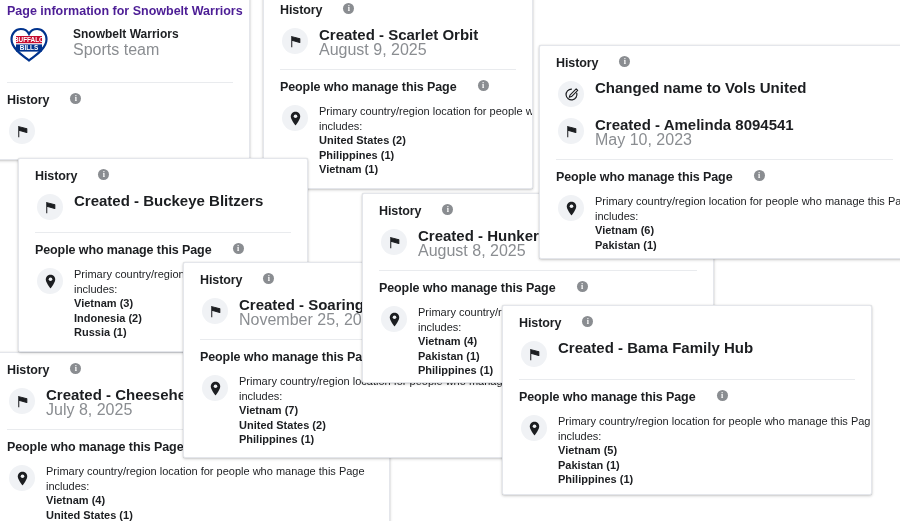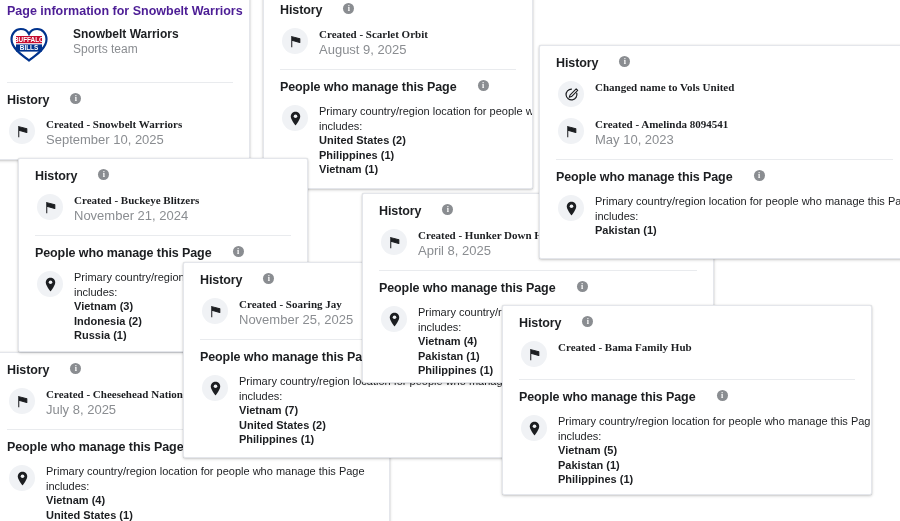--- a/index.html
+++ b/index.html
@@ -50,36 +50,36 @@
   .row{display:flex;align-items:flex-start;gap:11px;padding:2px 0 0 2px;}
   .av{
     width:26px;height:26px;border-radius:50%;
     background:#f0f2f5;flex:none;
     display:flex;align-items:center;justify-content:center;
     margin-top:1px;
   }
   .av svg{display:block;}
   .row-txt{min-width:0;}
   .row-main{
-    font-size:11px;font-weight:bold;color:#1c1e21;
-    white-space:nowrap;line-height:15px;font-family:Liberation Serif, serif;
+    font-size:15px;font-weight:bold;color:#1c1e21;
+    white-space:nowrap;line-height:15px;
   }
   .row-sub{
-    font-size:13px;color:#8a8d91;white-space:nowrap;line-height:15px;
+    font-size:16px;color:#8a8d91;white-space:nowrap;line-height:15px;
   }
   .loc-line{
     font-size:11px;color:#1c1e21;line-height:14.5px;white-space:nowrap;
   }
   .loc-line.b{font-weight:bold;}
 
   
   .pi-head{padding:11px 16px 10px 16px;}
   .pi-ident{display:flex;gap:24px;padding:8px 0 10px 2px;}
   .pi-name{font-size:12px;font-weight:bold;color:#1c1e21;line-height:16px;white-space:nowrap;}
-  .pi-cat{font-size:12px;color:#8a8d91;line-height:15px;white-space:nowrap;}
+  .pi-cat{font-size:16px;color:#8a8d91;line-height:15px;white-space:nowrap;}
 
   
   .logo{width:40px;height:36px;flex:none;position:relative;}
   .logo svg{display:block;}
 </style>
 </head>
 <body>
 
 <div id="stage">
 
@@ -151,24 +151,20 @@
       <div class="sec-title">
         <span>History</span>
         <span class="info-icon">i</span>
       </div>
       <div class="row">
         <span class="av">
           <svg width="15" height="15" viewBox="0 0 16 16">
               <path d="M4 2.2 L4 14 M4.2 2.8 L12.6 5.1 L12.6 9.0 L4.2 6.7 Z" fill="#1c1e21" stroke="#1c1e21" stroke-width="1.1" stroke-linejoin="round"></path>
             </svg>
         </span>
-        <div class="row-txt">
-          <div class="row-main">Created - Snowbelt Warriors</div>
-          <div class="row-sub">September 10, 2025</div>
-        </div>
       </div>
     </div>
   </div>
 
   <div class="panel" style="left:263px;top:-8px;width:270px;height:197px;">
     <div class="sec">
       <div class="sec-title">
         <span>History</span>
         <span class="info-icon">i</span>
       </div>
@@ -215,21 +211,20 @@
         <span class="info-icon">i</span>
       </div>
       <div class="row">
         <span class="av">
           <svg width="15" height="15" viewBox="0 0 16 16">
               <path d="M4 2.2 L4 14 M4.2 2.8 L12.6 5.1 L12.6 9.0 L4.2 6.7 Z" fill="#1c1e21" stroke="#1c1e21" stroke-width="1.1" stroke-linejoin="round"></path>
             </svg>
         </span>
         <div class="row-txt">
           <div class="row-main">Created - Buckeye Blitzers</div>
-          <div class="row-sub">November 21, 2024</div>
         </div>
       </div>
     </div>
     <div class="divider"></div>
     <div class="sec">
       <div class="sec-title">
         <span>People who manage this Page</span>
         <span class="info-icon">i</span>
       </div>
       <div class="row">
@@ -299,21 +294,21 @@
         <span class="info-icon">i</span>
       </div>
       <div class="row">
         <span class="av">
           <svg width="15" height="15" viewBox="0 0 16 16">
               <path d="M4 2.2 L4 14 M4.2 2.8 L12.6 5.1 L12.6 9.0 L4.2 6.7 Z" fill="#1c1e21" stroke="#1c1e21" stroke-width="1.1" stroke-linejoin="round"></path>
             </svg>
         </span>
         <div class="row-txt">
           <div class="row-main">Created - Hunker Down HQ</div>
-          <div class="row-sub">April 8, 2025</div>
+          <div class="row-sub">August 8, 2025</div>
         </div>
       </div>
     </div>
     <div class="divider"></div>
     <div class="sec">
       <div class="sec-title">
         <span>People who manage this Page</span>
         <span class="info-icon">i</span>
       </div>
       <div class="row">
@@ -372,20 +367,21 @@
       <div class="row">
         <span class="av">
           <svg width="13" height="15" viewBox="0 0 12 15">
               <path d="M6 .7c-2.6 0-4.7 2.1-4.7 4.7 0 3.5 4.7 8.9 4.7 8.9s4.7-5.4 4.7-8.9C10.7 2.8 8.6.7 6 .7z" fill="#1c1e21"></path>
               <circle cx="6" cy="5.3" r="1.8" fill="#f0f2f5"></circle>
             </svg>
         </span>
         <div class="row-txt">
           <div class="loc-line">Primary country/region location for people who manage this Page</div>
           <div class="loc-line">includes:</div>
+          <div class="loc-line b">Vietnam (6)</div>
           <div class="loc-line b">Pakistan (1)</div>
         </div>
       </div>
     </div>
   </div>
 
   <div class="panel" style="left:502px;top:305px;width:370px;height:190px;">
     <div class="sec">
       <div class="sec-title">
         <span>History</span>

